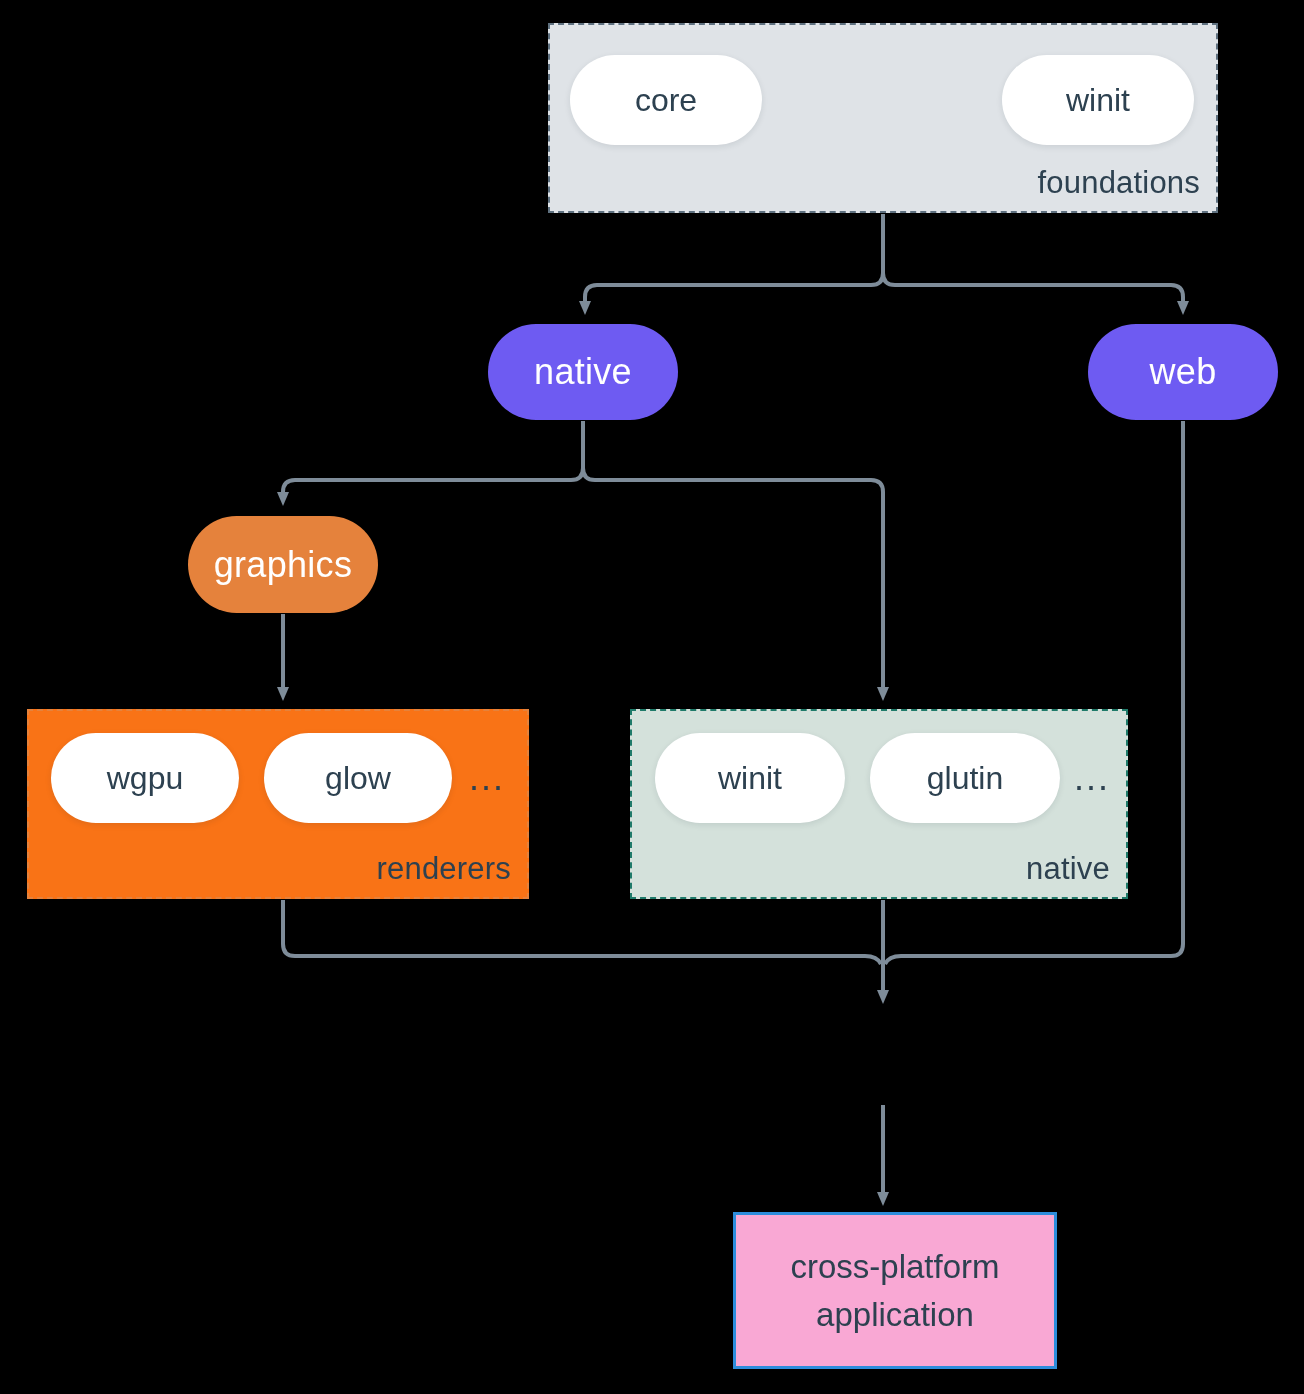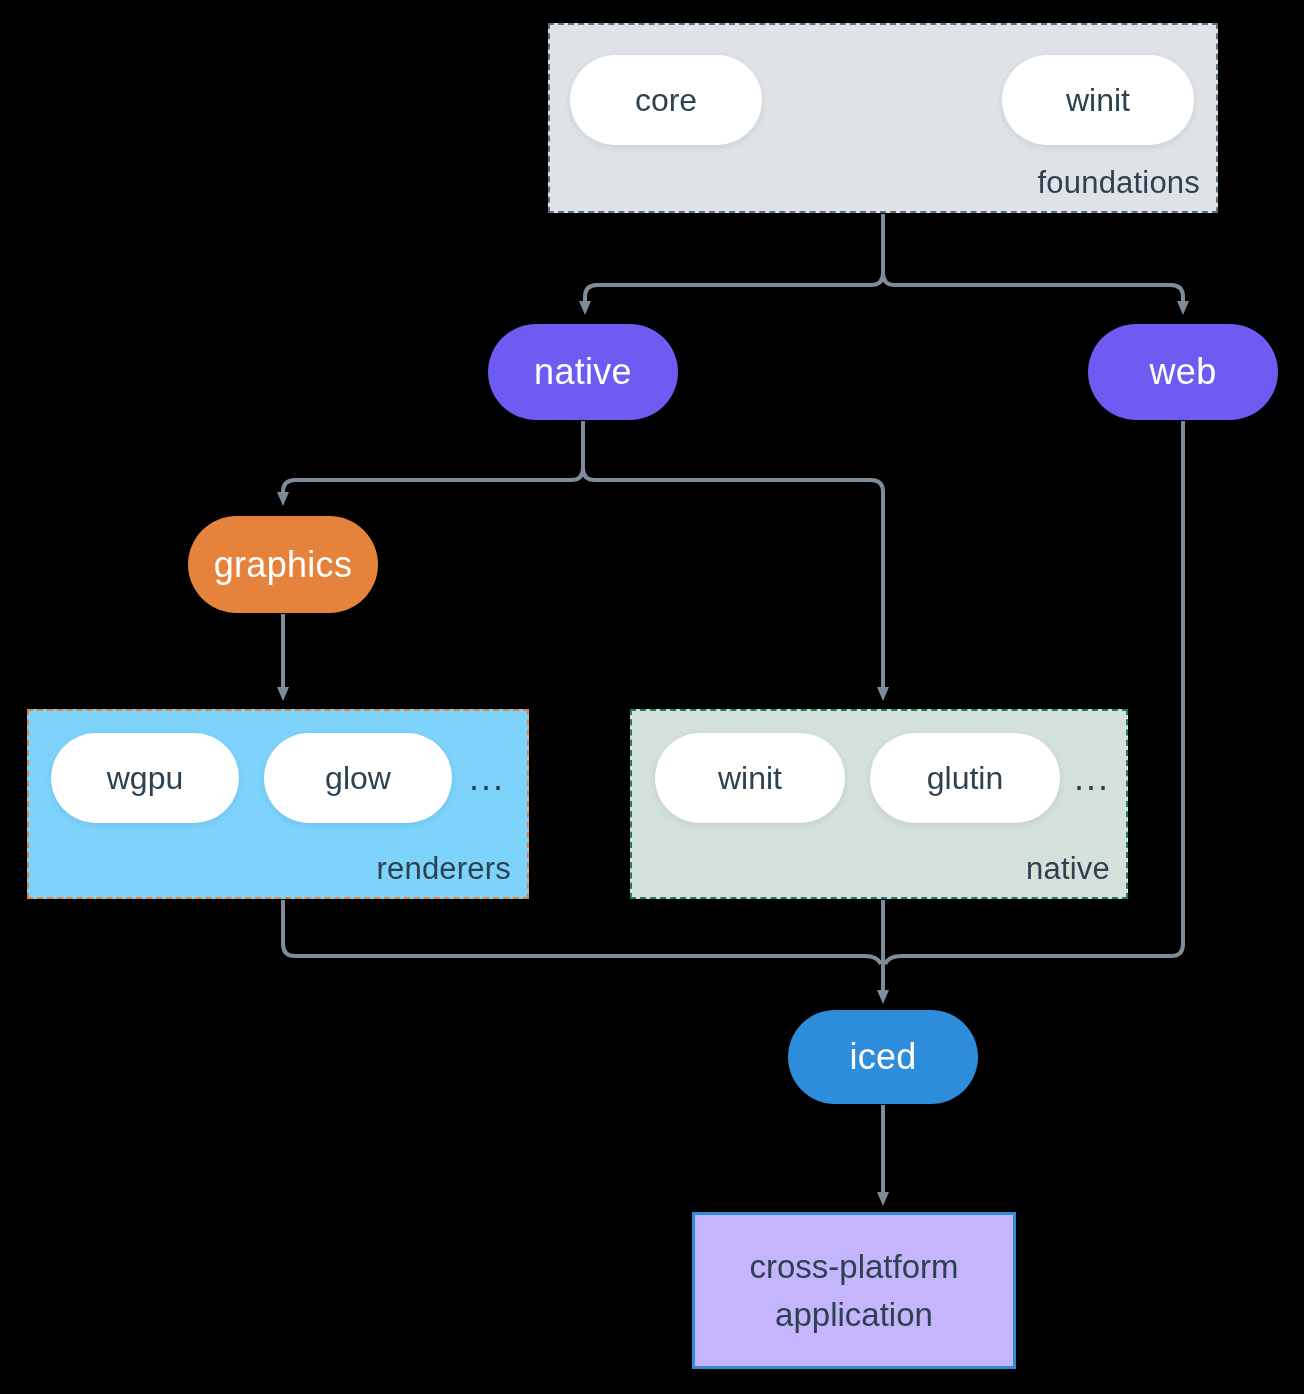--- a/index.html
+++ b/index.html
@@ -12,21 +12,21 @@
   }
   .edges{position:absolute;left:0;top:0;pointer-events:none;}
 
   .group{
     position:absolute;
     box-sizing:border-box;
     border:2px dashed #5f7180;
     padding-left:18px;
   }
   .group.foundations{left:548px;top:23px;width:670px;height:190px;background:#dfe3e7;border-color:#5f7180;}
-  .group.renderers{left:27px;top:709px;width:502px;height:190px;background:#7dd3fc;border-color:#e5823c;}
+  .group.renderers{left:27px;top:709px;width:502px;height:190px;background:#f97316;border-color:#e5823c;}
   .group.shells{left:630px;top:709px;width:498px;height:190px;background:#d4e1db;border-color:#1e7a69;}
 
   .group-label{
     position:absolute;right:16px;bottom:10px;
     font-size:31px;color:#2d4150;letter-spacing:.2px;
   }
 
   .pill{
     position:absolute;
     display:flex;align-items:center;justify-content:center;
@@ -46,23 +46,23 @@
   .node.orange{background:#e5823c;}
   .node.blue{background:#2d8ddb;}
 
   .ellipsis{
     position:absolute;top:22px;height:90px;width:52px;
     display:flex;align-items:center;justify-content:center;
     color:#2d4150;font-size:36px;letter-spacing:2px;
   }
 
   .app-box{
-    position:absolute;left:692px;top:1212px;width:324px;height:157px;
+    position:absolute;left:733px;top:1212px;width:324px;height:157px;
     box-sizing:border-box;
-    background:#c4b5fd;border:3px solid #2d8ddb;
+    background:#f9a8d4;border:3px solid #2d8ddb;
     display:flex;flex-direction:column;align-items:center;justify-content:center;
     color:#2d4150;font-size:33px;line-height:48px;text-align:center;
   }
 </style>
 </head>
 <body>
 
 <div class="canvas">
 
   <svg class="edges" width="1304" height="1394" viewBox="0 0 1304 1394">
@@ -120,22 +120,19 @@
     <div class="pill w" style="left:23px;top:22px;width:190px;">
       <span>winit</span>
     </div>
     <div class="pill w" style="left:238px;top:22px;width:190px;">
       <span>glutin</span>
     </div>
     <div class="ellipsis" style="left:434px;">...</div>
     <div class="group-label">native</div>
   </div>
 
-  <div class="node blue" style="left:788px;top:1010px;width:190px;height:94px;">
-    <span>iced</span>
-  </div>
 
   <div class="app-box">
     <span>cross-platform</span>
     <span>application</span>
   </div>
 
 </div>
 
 </body></html>

